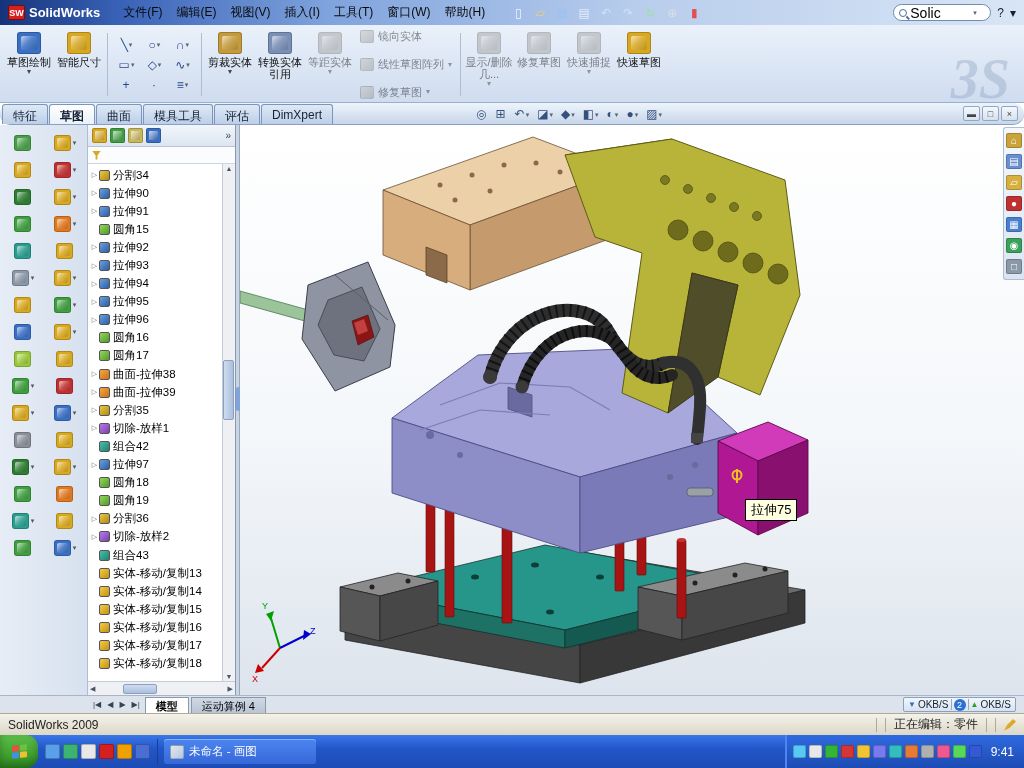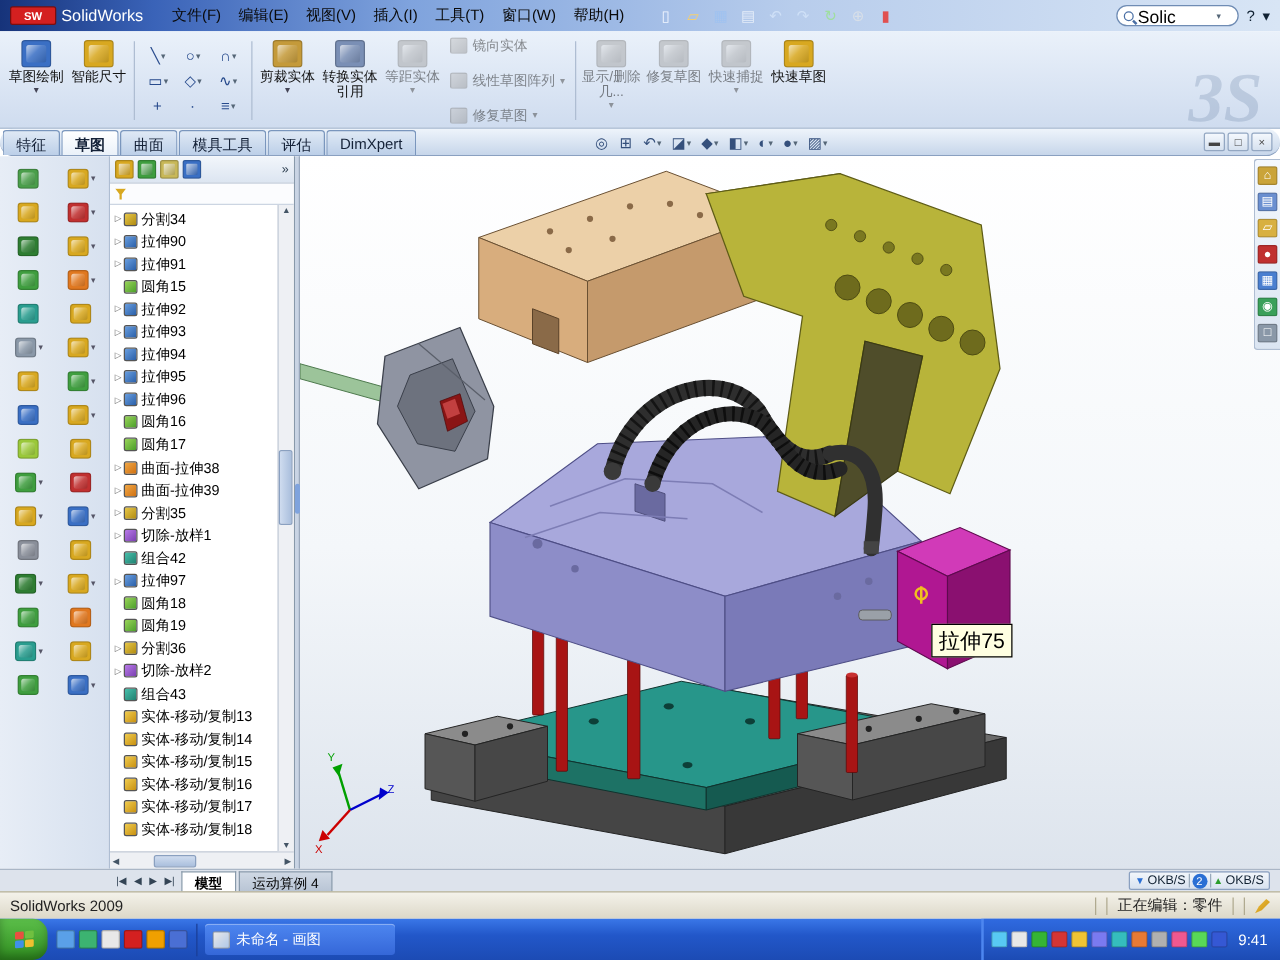--- a/index.html
+++ b/index.html
@@ -3,22 +3,22 @@
 <meta charset="utf-8">
 <style>
 *{margin:0;padding:0;box-sizing:border-box;}
 html,body{width:1024px;height:768px;overflow:hidden;font-family:"Liberation Sans","DejaVu Sans",sans-serif;font-size:12px;}
 #screen{position:relative;width:1024px;height:768px;background:#fff;overflow:hidden;}
 
 
 .titlebar{position:absolute;left:0;top:0;width:1024px;height:25px;display:flex;align-items:center;
  background:linear-gradient(90deg,#16337a 0%,#3a63b8 12%,#7fa3dd 32%,#b8cdec 62%,#d8e5f5 100%);}
 .sw-logo{display:flex;align-items:center;gap:4px;padding:0 8px;}
-.sw-badge{width:37px;height:15px;background:#d42020;color:#fff;font-size:9px;font-weight:bold;display:flex;align-items:center;justify-content:center;border-radius:2px;border:1px solid #7a0e0e;}
-.sw-title{color:#fff;font-weight:normal;font-size:13px;}
+.sw-badge{width:17px;height:15px;background:#d42020;color:#fff;font-size:9px;font-weight:bold;display:flex;align-items:center;justify-content:center;border-radius:2px;border:1px solid #7a0e0e;}
+.sw-title{color:#fff;font-weight:bold;font-size:13px;}
 .menus{display:flex;margin-left:8px;}
 .menu-item{padding:4px 7px;font-size:12px;color:#0a0a0a;cursor:default;}
 .quick-icons{display:flex;align-items:center;margin-left:16px;gap:2px;}
 .qicon{width:20px;height:18px;display:flex;align-items:center;justify-content:center;font-size:12px;border-radius:2px;}
 .searchbox{margin-left:auto;display:flex;align-items:center;background:#fff;border:1px solid #6f8cb4;border-radius:9px;height:17px;width:98px;padding:0 5px;gap:3px;margin-right:6px;}
 .mag{width:8px;height:8px;border:1.5px solid #4a6fa5;border-radius:50%;position:relative;flex:0 0 auto;}
 .mag::after{content:"";position:absolute;width:4px;height:1.5px;background:#4a6fa5;transform:rotate(45deg);left:6px;top:7px;}
 .searchbox input{border:none;outline:none;width:60px;font-size:14px;font-family:inherit;background:transparent;}
 .tb-right{display:flex;align-items:center;gap:6px;margin-right:8px;color:#123;font-size:12px;}
 .tb-right span{cursor:default;}
@@ -87,21 +87,21 @@
 .vthumb{position:absolute;top:38%;right:1px;width:11px;height:60px;background:linear-gradient(90deg,#cfdcef,#aabfdd);border:1px solid #8aa0c0;border-radius:2px;}
 .sbtn{font-size:7px;color:#456;}
 .hscroll{height:14px;border-top:1px solid #c4ccd8;background:#eef0f4;display:flex;align-items:center;padding:0 2px;gap:2px;}
 .hthumb{width:34px;height:10px;background:linear-gradient(#cfdcef,#aabfdd);border:1px solid #8aa0c0;border-radius:2px;margin-left:26px;}
 .splitter{width:4px;height:570px;background:#c9d4e4;border-right:1px solid #9aa8bc;position:relative;}
 .split-handle{position:absolute;top:262px;left:0;width:4px;height:24px;background:#7fa3dd;border-radius:2px;}
 
 
 .viewport{flex:1;height:570px;position:relative;background:linear-gradient(#ffffff 0%,#f4f7fa 55%,#dde4ed 100%);overflow:hidden;}
 .viewport svg{position:absolute;left:0;top:0;}
-.tooltip{position:absolute;left:505px;top:374px;background:#ffffe1;border:1px solid #000;font-size:17px;padding:1px 5px;color:#000;white-space:nowrap;}
+.tooltip{position:absolute;left:505px;top:374px;background:#ffffe1;border:1px solid #000;font-size:13px;padding:1px 5px;color:#000;white-space:nowrap;}
 .taskpane{position:absolute;right:0;top:2px;width:21px;background:linear-gradient(#f4f8fd,#dbe5f2);border:1px solid #aebdd2;border-right:none;border-radius:3px 0 0 3px;display:flex;flex-direction:column;align-items:center;gap:6px;padding:5px 0;}
 .tp-ic{width:16px;height:15px;border-radius:2px;display:flex;align-items:center;justify-content:center;font-size:10px;color:#fff;border:1px solid #00000030;}
 
 
 .doctabs{position:absolute;left:0;top:695px;width:1024px;height:18px;background:#dde3ec;border-top:1px solid #aab6c6;display:flex;align-items:center;padding-left:90px;}
 .nav-arr{font-size:8px;color:#345;padding:0 3px;}
 .dtab{height:16px;padding:1px 10px;font-size:11px;border:1px solid #8899aa;border-bottom:none;background:linear-gradient(#cfd8e4,#b9c5d5);margin-left:2px;white-space:nowrap;}
 .dtab.active{background:#fff;font-weight:bold;}
 .netmeter{margin-left:auto;display:flex;align-items:center;gap:2px;margin-right:8px;background:linear-gradient(#f2f6fb,#d8e2ef);border:1px solid #8aa0c0;border-radius:2px;padding:0 4px;height:15px;font-size:10px;color:#123;}
 .nm-d{color:#2a6fd4;font-size:8px;}

